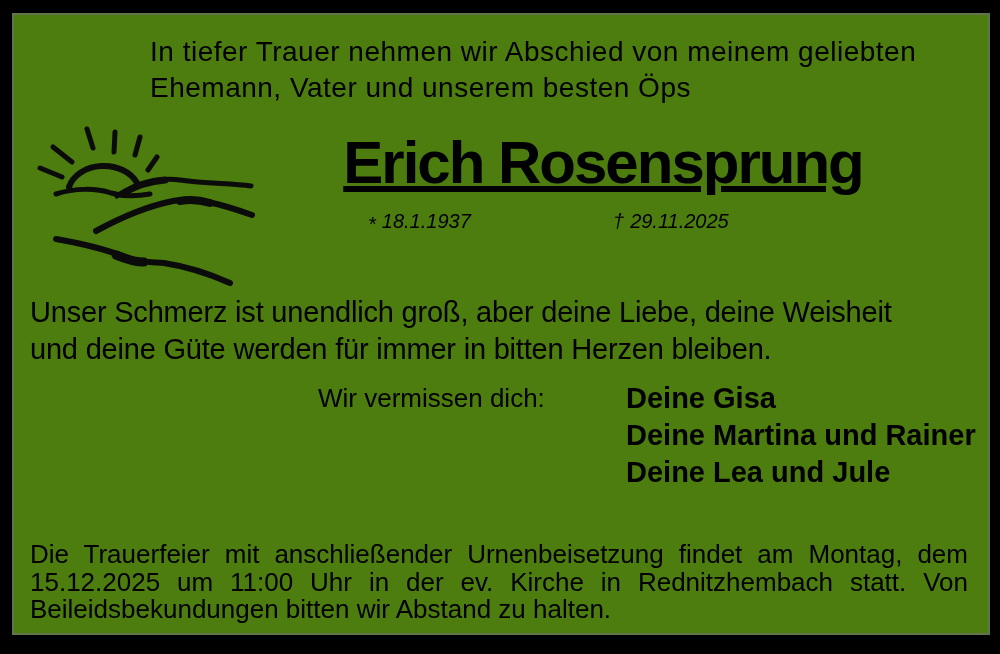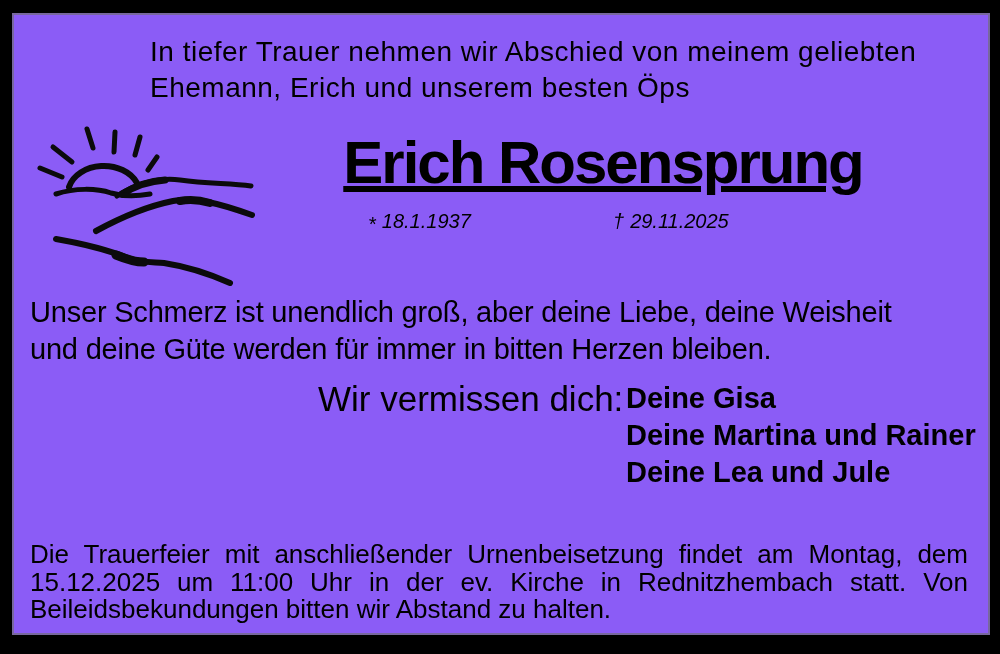--- a/index.html
+++ b/index.html
@@ -1,20 +1,20 @@
 <!DOCTYPE html>
 <html><head>
 <meta charset="utf-8">
 <style>
   html, body { margin: 0; padding: 0; background: #ffffff; }
   .page {
     position: relative;
     width: 1000px;
     height: 654px;
-    background: #8b5cf6;
+    background: #4d7c0f;
     color: #000000;
     font-family: "Liberation Sans", sans-serif;
     overflow: hidden;
   }
   .frame-border {
     position: absolute; inset: 0;
     border-style: solid; border-color: #000000;
     border-width: 13px 10px 19px 12px;
     pointer-events: none; z-index: 5;
   }
@@ -42,21 +42,21 @@
   .date-death { left: 613px; }
   .date .sym { display: inline-block; transform: translateY(3px); margin-right: 6px; }
   .date-death .sym { transform: translateY(0px); }
   .message {
     position: absolute; left: 30px; top: 294px;
     font-size: 29px; line-height: 37px; letter-spacing: -0.2px;
     white-space: nowrap;
   }
   .farewell-label {
     position: absolute; left: 318px; top: 380px;
-    font-size: 35px; line-height: 37px; white-space: nowrap; text-align: right;
+    font-size: 26px; line-height: 37px; white-space: nowrap; text-align: right;
   }
   .mourners {
     position: absolute; left: 626px; top: 380px;
     font-size: 29px; line-height: 37px; font-weight: bold;
     white-space: nowrap;
   }
   .funeral {
     position: absolute; left: 30px; top: 541px; width: 938px;
     font-size: 26px; line-height: 27.5px;
   }
@@ -66,21 +66,21 @@
 </head>
 <body>
 
 <div class="page">
 
   <div class="frame-border"></div>
   <div class="frame-hairline"></div>
 
   <div class="intro">
     <div>In tiefer Trauer nehmen wir Abschied von meinem geliebten</div>
-    <div>Ehemann, Erich und unserem besten Öps</div>
+    <div>Ehemann, Vater und unserem besten Öps</div>
   </div>
 
   <svg class="art" viewBox="0 0 240 175" aria-hidden="true">
 
     <path d="M 39,67 A 36 28 0 0 1 107,63" stroke-width="6"></path>
 
     <path d="M 10,48 L 32,57" stroke-width="5"></path>
     <path d="M 23,27 L 42,42" stroke-width="5"></path>
     <path d="M 57,9 L 63,28" stroke-width="5"></path>
     <path d="M 85,12 L 84,32" stroke-width="5"></path>

